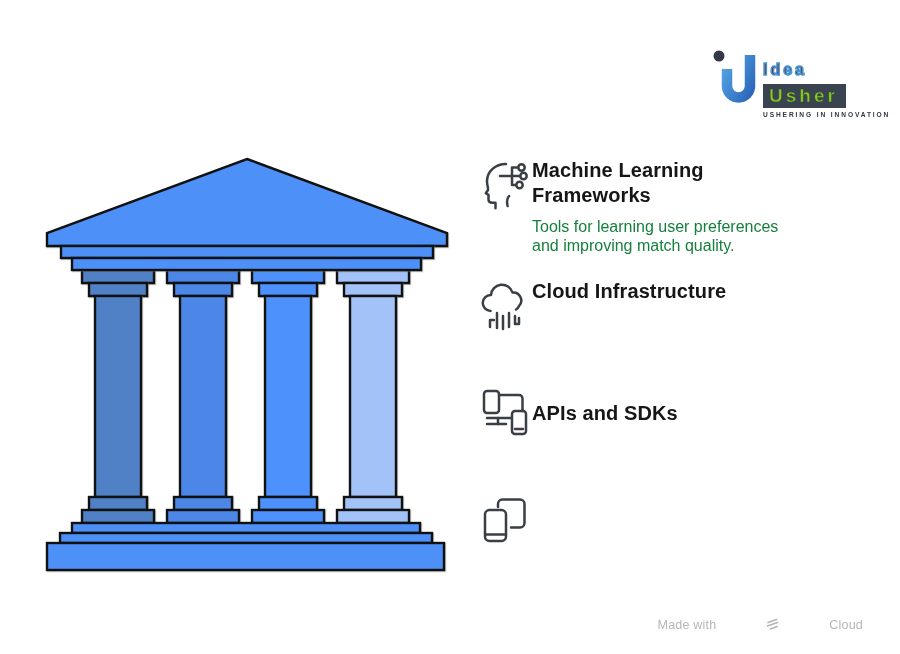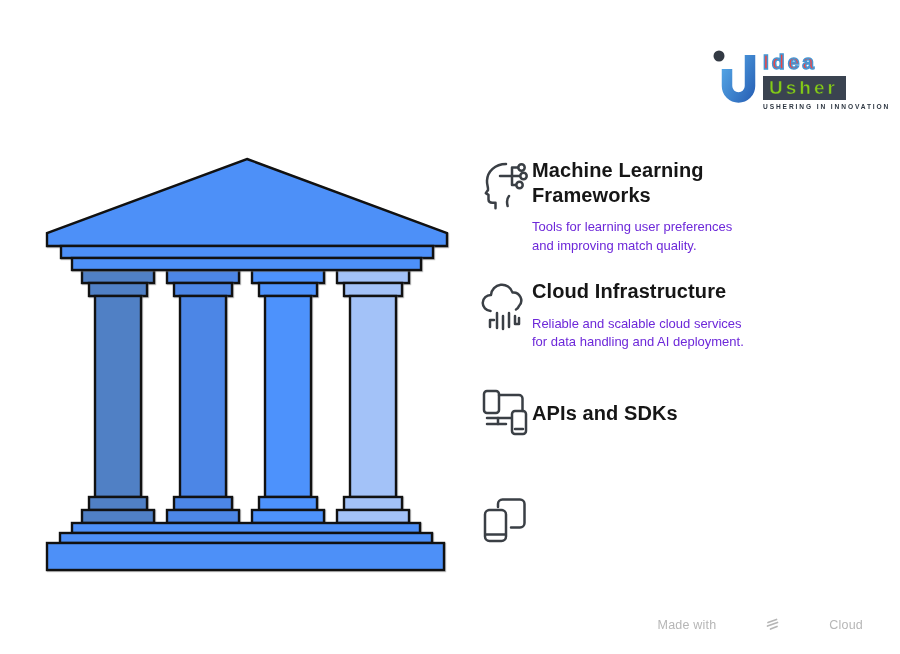--- a/index.html
+++ b/index.html
@@ -6,22 +6,22 @@
   .canvas{
     position:relative;width:900px;height:654px;background:#ffffff;overflow:hidden;
     font-family:"Liberation Sans","DejaVu Sans",sans-serif;
   }
 
   
   .logo{position:absolute;left:711px;top:46px;display:flex;align-items:flex-start;}
   .logo-mark{width:48px;height:64px;}
   .logo-text{margin-left:4px;display:flex;flex-direction:column;align-items:flex-start;}
   .logo-idea{
-    font-size:21px;font-weight:700;letter-spacing:3px;line-height:24px;
-    color:#ef4444;-webkit-text-stroke:1.5px #4796d2;margin-top:4px;
+    font-size:16px;font-weight:700;letter-spacing:3px;line-height:24px;
+    color:#7f1d1d;-webkit-text-stroke:1.5px #4796d2;margin-top:12px;
   }
   .logo-usher-box{
     background:#3a4350;color:#84cc16;font-size:19px;font-weight:700;
     letter-spacing:3px;line-height:21px;padding:1px 8px 2px 6px;margin-top:2px;
     -webkit-text-stroke:0.5px #3a4350;
   }
   .logo-tagline{
     font-size:6.6px;font-weight:700;letter-spacing:1.9px;color:#2e3742;margin-top:3px;
   }
 
@@ -36,21 +36,21 @@
   .sec-3{top:386px;align-items:center;}
   .sec-4{top:494px;}
   .sec-icon{width:54px;flex:0 0 54px;}
   .sec-icon svg{display:block;}
   .sec-text{}
   .sec-title{
     font-size:20px;font-weight:700;color:#161616;line-height:24.5px;
     white-space:pre-line;letter-spacing:0.1px;
   }
   .sec-desc{
-    margin-top:11px;font-size:13px;color:#6d28d9;line-height:18.7px;
+    margin-top:11px;font-size:16px;color:#15803d;line-height:18.7px;
     white-space:pre-line;
   }
 
   
   .footer{
     position:absolute;right:37px;top:617px;display:flex;align-items:center;
     font-size:12.5px;color:#b6b6b6;letter-spacing:0.2px;gap:44px;
   }
   .footer .napkin-ic{margin:0 5px;}
   .icon-stroke{stroke:#3a3f45;stroke-width:2.5;fill:none;stroke-linecap:round;stroke-linejoin:round;}
@@ -151,22 +151,20 @@
           <path d="M12 48 v-7 h4"></path>
           <path d="M19 49 V34"></path>
           <path d="M25 37 v13"></path>
           <path d="M31 34 v14"></path>
           <path d="M37 37 v8 h4 v-6"></path>
         </g>
       </svg>
     </div>
     <div class="sec-text">
       <div class="sec-title">Cloud Infrastructure</div>
-      <div class="sec-desc">Reliable and scalable cloud services
-for data handling and AI deployment.</div>
     </div>
   </div>
 
   <div class="section sec-3">
     <div class="sec-icon">
       <svg width="54" height="54" viewBox="0 0 54 54">
         <g class="icon-stroke">
           <rect x="6" y="5" width="15" height="22" rx="3"></rect>
           <path d="M21 9 H41 a3.5 3.5 0 0 1 3.5 3.5 V25"></path>
           <path d="M9 32 H33"></path>

